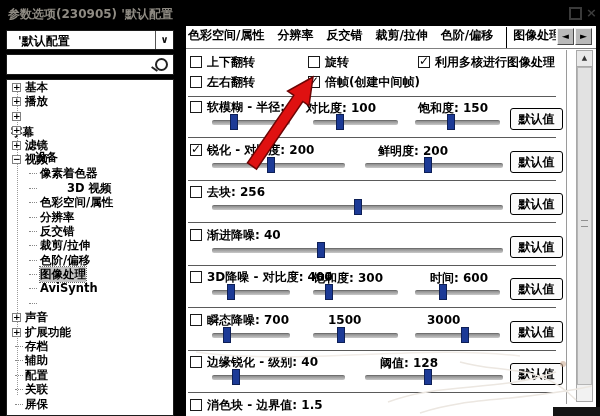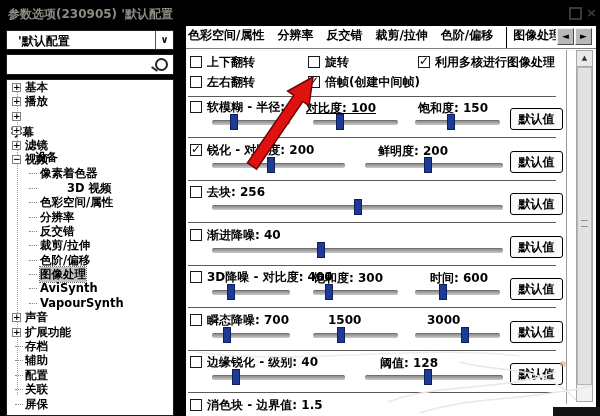--- a/index.html
+++ b/index.html
@@ -130,21 +130,20 @@
     <div class="tree-row">
       <span class="dash" style="left: 22px; width: 8px;"></span>
       <span class="tree-label sel" style="left: 33px;">图像处理</span>
     </div>
     <div class="tree-row">
       <span class="dash" style="left: 22px; width: 8px;"></span>
       <span class="tree-label" style="left: 33px;">AviSynth</span>
     </div>
     <div class="tree-row">
       <span class="dash" style="left: 22px; width: 8px;"></span>
-      <span class="tree-label" style="left: 33px;">VapourSynth</span>
     </div>
     <div class="tree-row">
       <span class="glyphbox" style="left: 5px;">+</span>
       <span class="tree-label" style="left: 18px;">声音</span>
     </div>
     <div class="tree-row">
       <span class="glyphbox" style="left: 5px;">+</span>
       <span class="tree-label" style="left: 18px;">扩展功能</span>
     </div>
     <div class="tree-row">
@@ -183,21 +182,21 @@
   <div class="tab-arrow" style="left:389px;">►</div>
   <div id="content">
       <div class="cbitem" style="left: 4px; top: 29px;"><span class="cb"></span><span>上下翻转</span></div>
       <div class="cbitem" style="left: 122px; top: 29px;"><span class="cb"></span><span>旋转</span></div>
       <div class="cbitem" style="left: 232px; top: 29px;"><span class="cb"><span class="tick">✓</span></span><span>利用多核进行图像处理</span></div>
       <div class="cbitem" style="left: 4px; top: 49px;"><span class="cb"></span><span>左右翻转</span></div>
       <div class="cbitem" style="left: 122px; top: 49px;"><span class="cb"><span class="tick">✓</span></span><span>倍帧(创建中间帧)</span></div>
       <div class="sep" style="top: 70px;"></div>
       <div class="group" style="top: 74px;">
         <div class="g-label"><span class="cb"></span><span>软模糊 - 半径:</span></div>
-        <span class="g-param" style="left: 118px; text-decoration: underline;">对比度: 100</span>
+        <span class="g-param" style="left: 118px;">对比度: 100</span>
         <span class="g-param" style="left: 230px;">饱和度: 150</span>
         <div class="track" style="left: 24px; top: 20px; width: 78px;"></div>
         <div class="thumb" style="left: 41.5px; top: 14px;"></div>
         <div class="track" style="left: 125px; top: 20px; width: 85px;"></div>
         <div class="thumb" style="left: 148.1px; top: 14px;"></div>
         <div class="track" style="left: 227px; top: 20px; width: 85px;"></div>
         <div class="thumb" style="left: 259.34px; top: 14px;"></div>
         <div class="defbtn">默认值</div>
         <div class="sep" style="top: 37px; left: 0px;"></div>
       </div>

